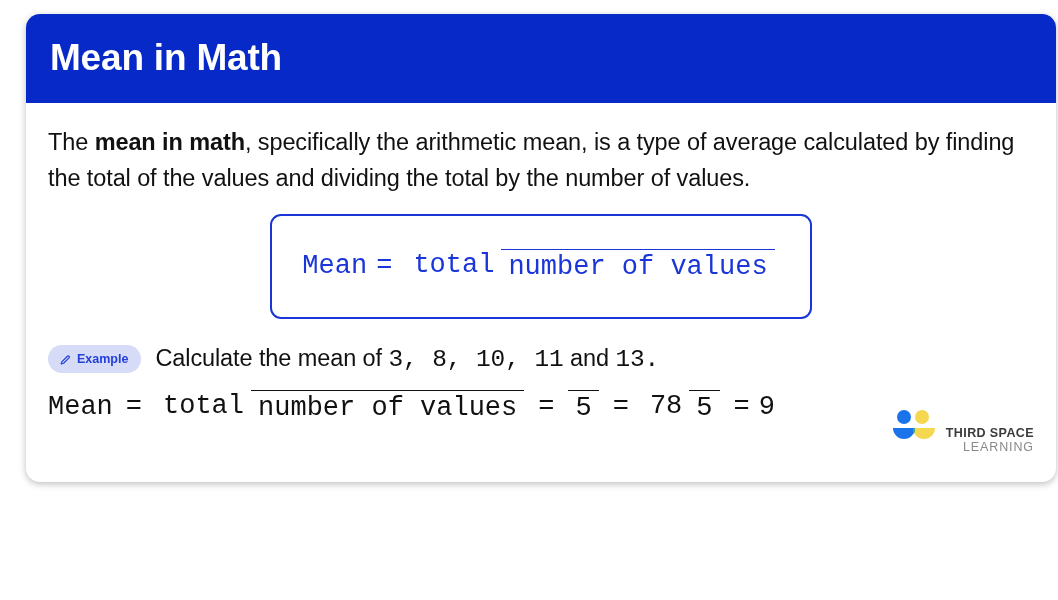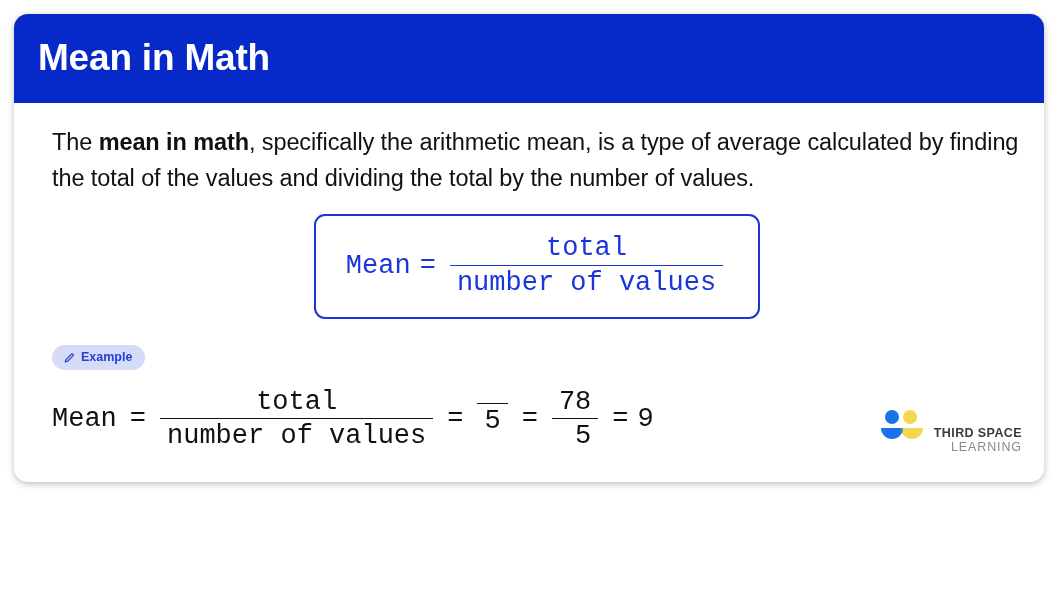--- a/index.html
+++ b/index.html
@@ -9,21 +9,21 @@
   }
   body {
     width: 1058px;
     height: 600px;
     overflow: hidden;
     font-family: "Liberation Sans", sans-serif;
   }
 
   .card {
     position: absolute;
-    left: 14px;
+    left: 26px;
     top: 14px;
     width: 1030px;
     height: 468px;
     background: #ffffff;
     border-radius: 14px;
     box-shadow: 0 2px 7px rgba(0,0,0,0.26);
     overflow: hidden;
     box-sizing: border-box;
   }
 
@@ -38,41 +38,41 @@
   .header-title {
     color: #ffffff;
     font-size: 37px;
     font-weight: bold;
     letter-spacing: -0.2px;
     line-height: 1;
     margin-top: -2px;
   }
 
   .body {
-    padding: 0 22px 0 38px;
+    padding: 0 22px 0 22px;
     box-sizing: border-box;
   }
 
   .intro {
     margin: 21px 0 0 0;
     font-size: 23.5px;
     line-height: 36px;
     color: #111111;
     letter-spacing: -0.1px;
     max-width: 1000px;
   }
   .intro b { font-weight: bold; }
 
   
   .math {
     font-family: Liberation Mono, monospace;
   }
   .frac {
     display: inline-flex;
-    flex-direction: column;
+    flex-direction: row;
     align-items: center;
     vertical-align: middle;
     margin: 0 5px;
   }
   .frac .num {
     padding: 0 7px 1px 7px;
     line-height: 1.12;
   }
   .frac .den {
     padding: 2px 7px 0 7px;
@@ -208,20 +208,21 @@
 
     <div class="example-row">
       <span class="pill">
         <span>
           <svg width="13" height="13" viewBox="0 0 24 24" fill="none" stroke="#2540d8" stroke-width="2.2" stroke-linecap="round" stroke-linejoin="round">
             <path d="M4 20l4.5-1 10-10a2.1 2.1 0 0 0-3-3l-10 10L4 20z"></path>
           </svg>
         </span>
         <span>Example</span>
       </span>
+      <span class="example-text"><span>Calculate the mean of </span><span class="math">3, 8, 10, 11</span><span> and </span><span class="math">13</span><span class="math">.</span></span>
     </div>
 
     <div class="solution math">
       <span class="lbl">Mean</span>
       <span class="eq">=</span>
       <span class="frac">
         <span class="num">total</span>
         <span class="den">number of values</span>
       </span>
       <span class="eq">=</span>

